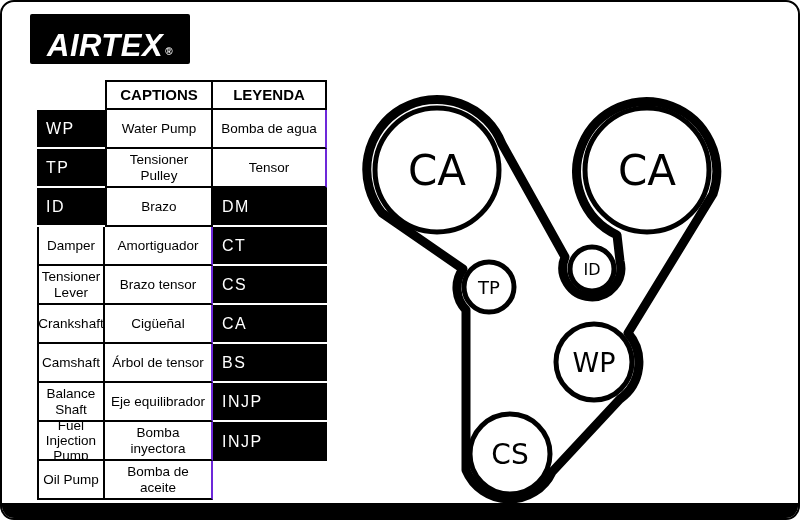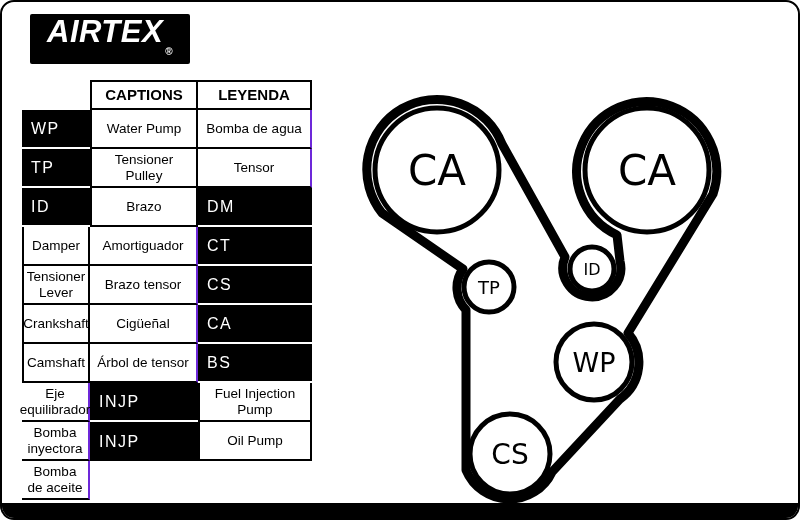--- a/index.html
+++ b/index.html
@@ -20,39 +20,39 @@
   
   .logo {
     position: absolute;
     left: 28px;
     top: 12px;
     width: 160px;
     height: 50px;
     background: #000000;
     color: #ffffff;
     display: flex;
-    align-items: flex-start;
+    align-items: flex-end;
     justify-content: center;
     font-style: italic;
     font-weight: bold;
     font-size: 31px;
     letter-spacing: 0.5px;
     border-radius: 2px;
   }
   .logo .reg {
     font-size: 10px;
     font-style: normal;
     align-self: flex-end;
     margin: 0 0 7px 2px;
   }
 
   
   .legend-grid {
     position: absolute;
-    left: 20px;
+    left: 35px;
     top: 78px;
     display: grid;
     grid-template-columns: 68px 108px 114px;
     grid-template-rows: 30px repeat(10, 39px);
   }
   .cell {
     display: flex;
     align-items: center;
     justify-content: center;
     text-align: center;
@@ -138,20 +138,21 @@
       <div class="cell abbr">CT</div>
       <div class="cell cap">Tensioner Lever</div>
       <div class="cell ley">Brazo tensor</div>
       <div class="cell abbr">CS</div>
       <div class="cell cap">Crankshaft</div>
       <div class="cell ley">Cigüeñal</div>
       <div class="cell abbr">CA</div>
       <div class="cell cap">Camshaft</div>
       <div class="cell ley">Árbol de tensor</div>
       <div class="cell abbr">BS</div>
+      <div class="cell cap">Balance Shaft</div>
       <div class="cell ley">Eje equilibrador</div>
       <div class="cell abbr">INJP</div>
       <div class="cell cap">Fuel Injection Pump</div>
       <div class="cell ley">Bomba inyectora</div>
       <div class="cell abbr last">INJP</div>
       <div class="cell cap">Oil Pump</div>
       <div class="cell ley">Bomba de aceite</div>
     </div>
 
   <svg class="diagram" viewBox="0 0 800 520" xmlns="http://www.w3.org/2000/svg">

